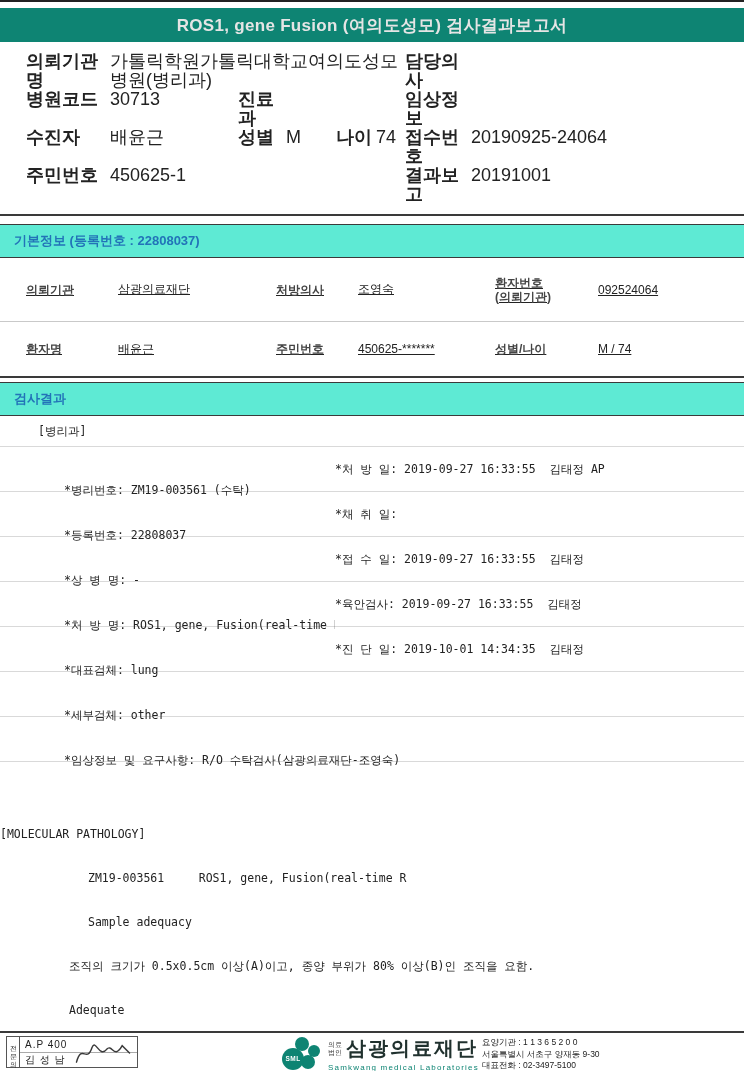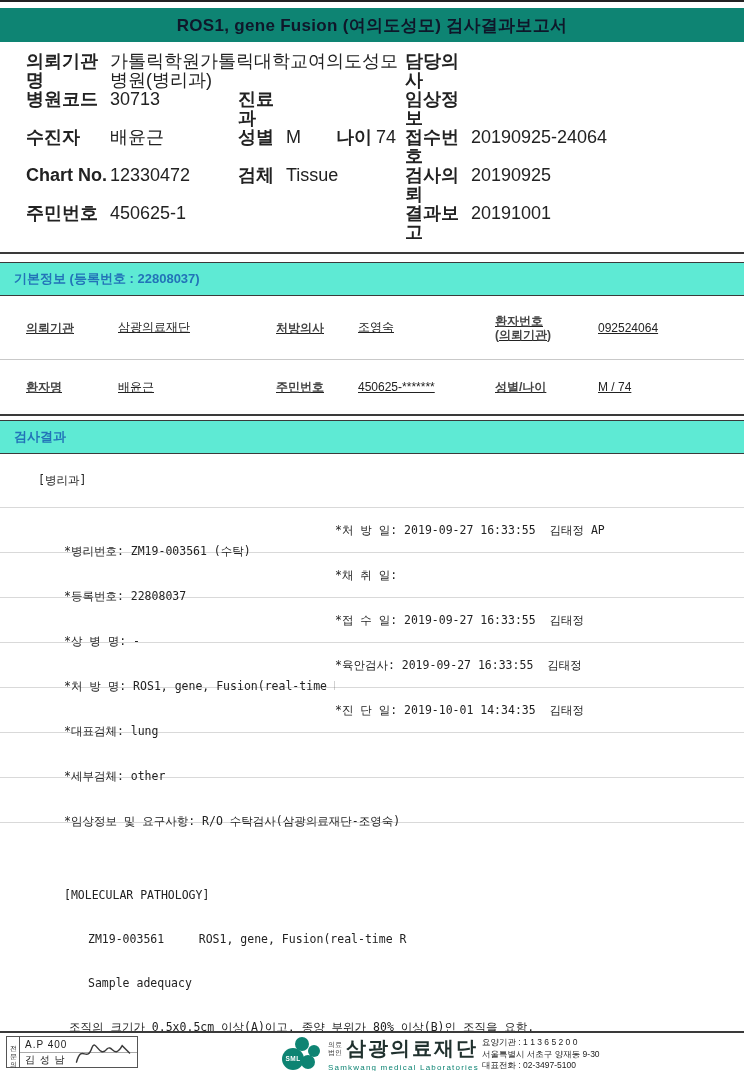--- a/index.html
+++ b/index.html
@@ -6,21 +6,21 @@
   html,body { background:#fff; }
   body {
     width:744px; height:1071px;
     font-family:"Liberation Sans","DejaVu Sans",sans-serif;
     color:#222; position:relative; overflow:hidden;
   }
   .page { width:744px; height:1071px; position:relative; border-top:2px solid #222; background:#fff; }
 
   
   .title-bar {
-    margin-top:6px; height:34px; background:#0E8473; color:#0f172a;
+    margin-top:6px; height:34px; background:#0E8473; color:#e5e5e5;
     font-weight:bold; font-size:17px; letter-spacing:.3px;
     display:flex; align-items:center; justify-content:center;
   }
 
   
   .hdr { padding:10px 26px 10px 26px; border-bottom:2px solid #3a3a3a; }
   .hrow { display:flex; font-size:18px; line-height:19px; }
   .hl1 { width:84px;  font-weight:bold; color:#222; }
   .hv1 { width:128px; }
   .hv1.span2 { width:295px; }
@@ -45,30 +45,30 @@
   .binfo { border-bottom:2px solid #3a3a3a;text-decoration:underline; }
   .brow { display:grid; grid-template-columns:92px 158px 82px 137px 103px 1fr;
           padding:0 0 0 26px; align-items:center; font-size:12px; }
   .brow.r1 { min-height:64px; border-bottom:1px solid #c9c9c9; }
   .brow.r2 { min-height:54px; }
   .blbl { font-weight:bold; color:#444; line-height:14px; }
   .bval { color:#222; }
 
   
   .mono { font-family:"DejaVu Sans Mono","Liberation Mono",monospace; white-space:pre; }
-  .dept-row { height:54px; display:flex; align-items:center; padding-left:38px;
+  .dept-row { height:31px; display:flex; align-items:center; padding-left:38px;
               border-bottom:1px solid #d9d9d9; font-size:11.5px; }
   .drow { height:45px; display:flex; align-items:center; padding-left:64px;
           border-bottom:1px solid #d9d9d9; font-size:11.5px; }
   .dleft { width:271px; overflow:hidden;margin-top:43px; }
   .dright { flex:1; }
 
   .report-lines { margin-top:50px; }
   .rline { height:44px; line-height:44px; font-size:11.5px; }
-  .ind0 { padding-left:64px; }
+  .ind0 { }
   .ind1 { padding-left:88px; }
   .ind2 { padding-left:69px; }
 
   
   .footer { position:absolute; left:0; right:0; bottom:0; height:40px;
             border-top:2px solid #3a3a3a; background:#fff; }
   .stamp { position:absolute; left:6px; top:3px; width:132px; height:32px;
            border:1px solid #555; display:flex; }
   .stamp-side { width:13px; border-right:1px solid #555; display:flex;
                 align-items:center; justify-content:center; }
@@ -122,30 +122,20 @@
       <span class="hc2">
         <span class="hl2">성별</span>
         <span class="hv2">M</span>
         <span class="hl2b">나이</span>
         <span class="hv2b">74</span>
       </span>
       <span class="hl3">접수번호</span>
       <span class="hv3">20190925-24064</span>
     </div>
     <div class="hrow">
-      <span class="hl1">Chart No.</span>
-      <span class="hv1">12330472</span>
-      <span class="hc2">
-        <span class="hl2">검체</span>
-        <span class="hv2b">Tissue</span>
-      </span>
-      <span class="hl3">검사의뢰</span>
-      <span class="hv3">20190925</span>
-    </div>
-    <div class="hrow">
       <span class="hl1">주민번호</span>
       <span class="hv1 span2">450625-1</span>
       <span class="hl3">결과보고</span>
       <span class="hv3">20191001</span>
     </div>
   </div>
 
   <div class="section-bar">
     <span>기본정보 (등록번호 : 22808037)</span>
   </div>

